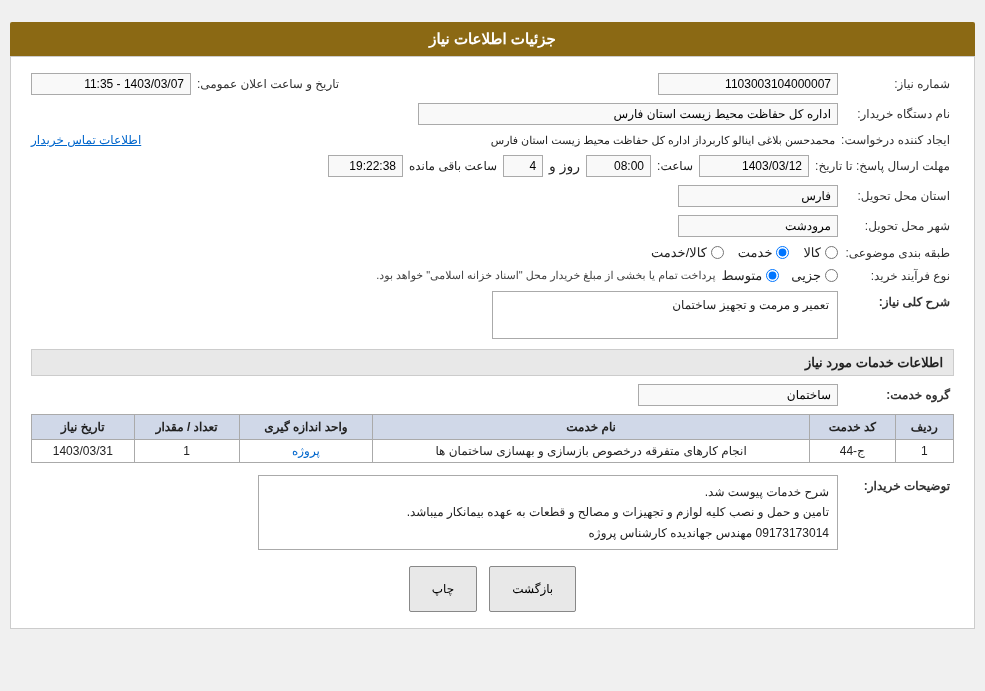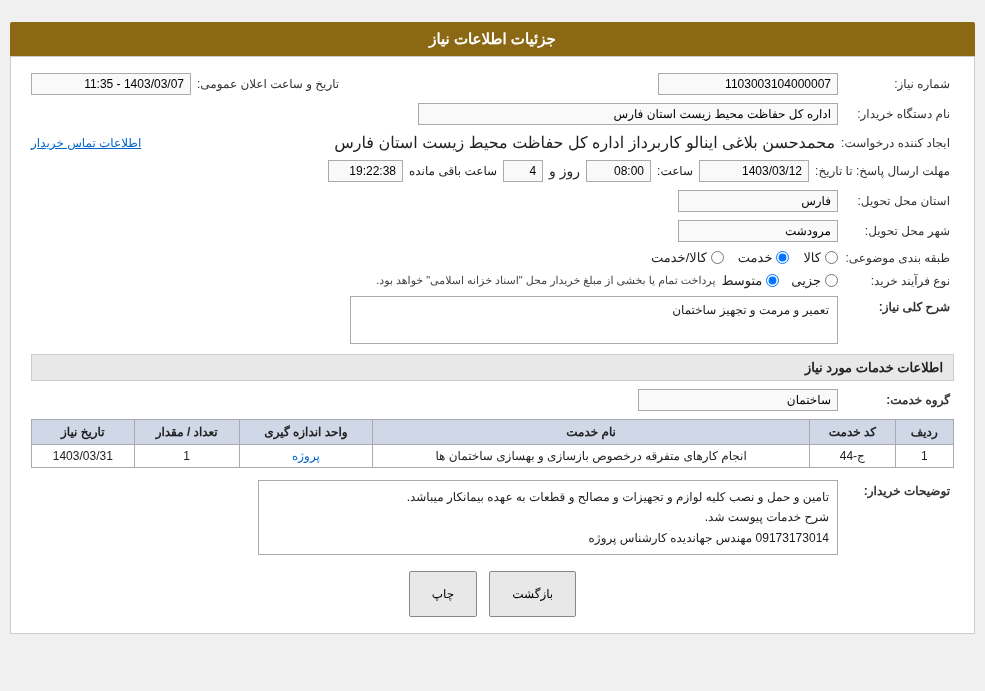--- a/index.html
+++ b/index.html
@@ -173,21 +173,21 @@
       <input class="input-field input-readonly" type="text" style="width: 160px;" value="1403/03/07 - 11:35">
     </div>
 
     <div class="form-row">
       <span class="label-cell">نام دستگاه خریدار:</span>
       <input class="input-field input-readonly" type="text" style="width: 420px;" value="اداره کل حفاظت محیط زیست استان فارس">
     </div>
 
     <div class="form-row">
       <span class="label-cell">ایجاد کننده درخواست:</span>
-      <span style="font-size:16px; flex:1;">محمدحسن بلاغی اینالو کاربرداز اداره کل حفاظت محیط زیست استان فارس</span>
+      <span style="font-size:11px; flex:1;">محمدحسن بلاغی اینالو کاربرداز اداره کل حفاظت محیط زیست استان فارس</span>
       <span class="contact-link">اطلاعات تماس خریدار</span>
     </div>
 
     <div class="form-row">
       <span class="label-cell">مهلت ارسال پاسخ: تا تاریخ:</span>
       <input class="input-field input-readonly" type="text" style="width: 110px;" value="1403/03/12">
       <span style="font-size:12px;">ساعت:</span>
       <input class="input-field input-readonly" type="text" style="width: 65px;" value="08:00">
       <span style="font-size:14px;text-align:right;">روز و</span>
       <input class="input-field input-readonly" type="text" style="width: 40px;" value="4">
@@ -233,21 +233,21 @@
         <div class="radio-item">
           <input type="radio" name="ptype" checked="" style="">
           <span>متوسط</span>
         </div>
       </div>
       <span class="note-text" style="color:#444;">پرداخت تمام یا بخشی از مبلغ خریدار محل "اسناد خزانه اسلامی" خواهد بود.</span>
     </div>
 
     <div class="form-row" style="align-items:flex-start;">
       <span class="label-cell bold" style="padding-top:4px;">شرح کلی نیاز:</span>
-      <div class="description-box" style="width:488px; min-height:48px;">
+      <div class="description-box" style="width:346px; min-height:48px;">
         <span>تعمیر و مرمت و تجهیز ساختمان</span>
       </div>
     </div>
 
     <div class="section-title">اطلاعات خدمات مورد نیاز</div>
 
     <div class="service-label">
       <span class="label-cell bold">گروه خدمت:</span>
       <input class="input-field input-readonly" type="text" style="width: 200px;" value="ساختمان">
     </div>
@@ -271,22 +271,22 @@
           <td class="blue-link">پروژه</td>
           <td>1</td>
           <td>1403/03/31</td>
         </tr>
       </tbody>
     </table>
 
     <div class="form-row" style="align-items:flex-start; margin-top:12px;">
       <span class="label-cell bold" style="padding-top:4px;">توضیحات خریدار:</span>
       <div class="description-box" style="width:580px; min-height:70px; line-height:1.7;">
+        <div>شرح خدمات پیوست شد.</div>
         <div>تامین و حمل و نصب کلیه لوازم و تجهیزات و مصالح و قطعات به عهده بیمانکار میباشد.</div>
-        <div>شرح خدمات پیوست شد.</div>
         <div>09173173014 مهندس جهاندیده کارشناس پروژه</div>
       </div>
     </div>
 
     <div class="btn-row">
       <button class="btn btn-back">بازگشت</button>
       <button class="btn btn-print">چاپ</button>
     </div>
 
   </div>

